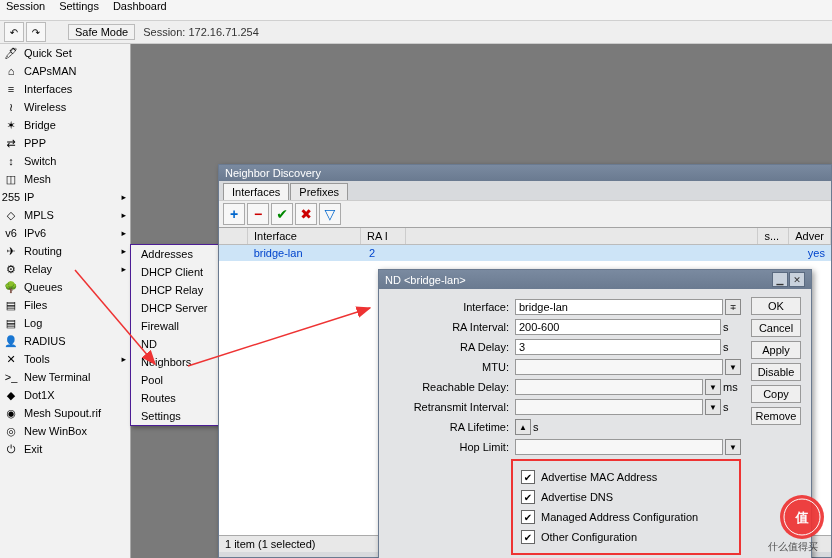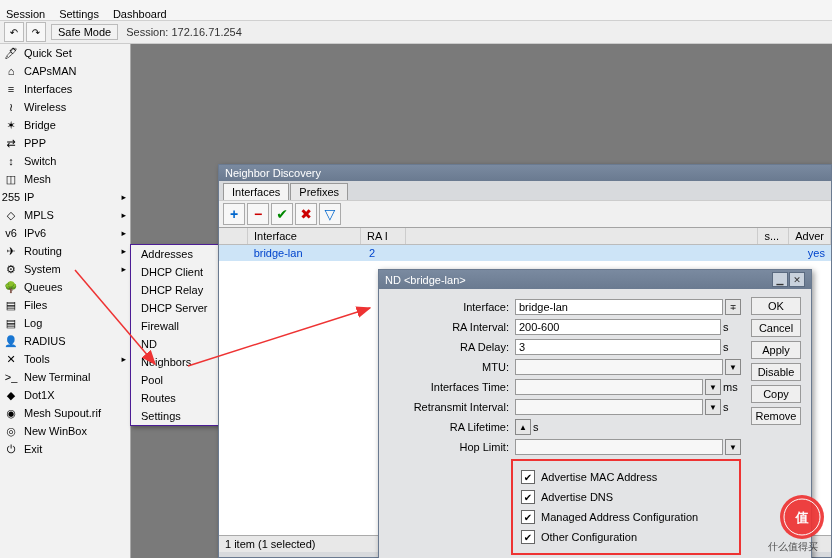--- a/index.html
+++ b/index.html
@@ -1,20 +1,20 @@
 <!DOCTYPE html>
 <html><head>
 <meta charset="utf-8">
 <style>
 html,body{margin:0;padding:0;font-family:Tahoma,Arial,sans-serif;font-size:11px;color:#000;background:#f0f0f0;width:832px;height:558px;overflow:hidden;position:relative}
-.menubar{height:20px;background:#f5f5f5;border-bottom:1px solid #d0d0d0;display:flex;align-items:flex-end;padding:0 6px;gap:14px}
+.menubar{height:20px;background:#f5f5f5;border-bottom:1px solid #d0d0d0;display:flex;align-items:flex-start;padding:0 6px;gap:14px}
 .menubar span{cursor:default}
 .toolbar{height:22px;background:#efefef;border-bottom:1px solid #ccc;display:flex;align-items:center;padding:0 4px;gap:2px}
 .tbtn{width:18px;height:18px;border:1px solid #bbb;background:#f7f7f7;display:flex;align-items:center;justify-content:center;font-size:10px}
-.safe{border:1px solid #bbb;background:#f2f2f2;padding:1px 6px;margin-left:3px}
+.safe{border:1px solid #bbb;background:#f2f2f2;padding:1px 6px;margin-left:20px}
 .sess{margin-left:6px;color:#333}
 .workspace{position:absolute;top:44px;left:0;right:0;bottom:0;background:#7a7a7a}
 .sidebar{position:absolute;top:0;left:0;width:130px;bottom:0;background:#f2f2f2;border-right:1px solid #aaa}
 .sidebar-item{height:18px;display:flex;align-items:center;padding-left:4px;gap:6px;cursor:default}
 .ic{width:14px;height:14px;display:flex;align-items:center;justify-content:center;font-size:11px}
 .submenu{position:absolute;left:130px;top:200px;width:92px;background:#f2f2f2;border:1px solid #4c1d95;box-shadow:2px 2px 4px rgba(0,0,0,0.3);z-index:5}
 .submenu-item{padding:3px 10px;cursor:default}
 .win{position:absolute;background:#d8dadd;border:1px solid #6a7a90;box-shadow:2px 2px 5px rgba(0,0,0,0.4)}
 .titlebar{background:linear-gradient(#7a8aa0,#6a7a90);color:#fff;padding:2px 6px;display:flex;align-items:center;justify-content:space-between;font-size:11px}
 .titlebtns{display:flex;gap:1px}
@@ -115,21 +115,21 @@
         <span>IPv6</span>
         <span style="margin-left:auto;margin-right:4px;font-size:9px">▸</span>
       </div>
       <div class="sidebar-item">
         <span class="ic">✈</span>
         <span>Routing</span>
         <span style="margin-left:auto;margin-right:4px;font-size:9px">▸</span>
       </div>
       <div class="sidebar-item">
         <span class="ic">⚙</span>
-        <span>System</span>
+        <span>Relay</span>
         <span style="margin-left:auto;margin-right:4px;font-size:9px">▸</span>
       </div>
       <div class="sidebar-item">
         <span class="ic">🌳</span>
         <span>Queues</span>
       </div>
       <div class="sidebar-item">
         <span class="ic">▤</span>
         <span>Files</span>
       </div>
@@ -254,21 +254,21 @@
             </div>
           </div>
         <div class="frow">
             <div class="flab">MTU:</div>
             <div class="finp">
               <input style="background: rgb(247, 247, 247);">
               <div class="tri">▼</div>
             </div>
           </div>
         <div class="frow">
-            <div class="flab">Interfaces Time:</div>
+            <div class="flab">Reachable Delay:</div>
             <div class="finp">
               <input style="background: rgb(247, 247, 247);">
               <div class="tri">▼</div>
               <span class="unit">ms</span>
             </div>
           </div>
         <div class="frow">
             <div class="flab">Retransmit Interval:</div>
             <div class="finp">
               <input style="background: rgb(247, 247, 247);">

